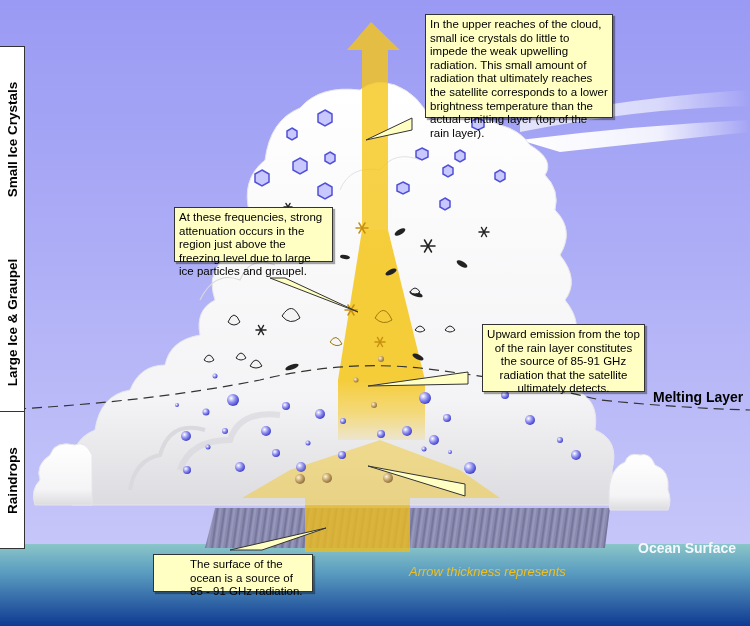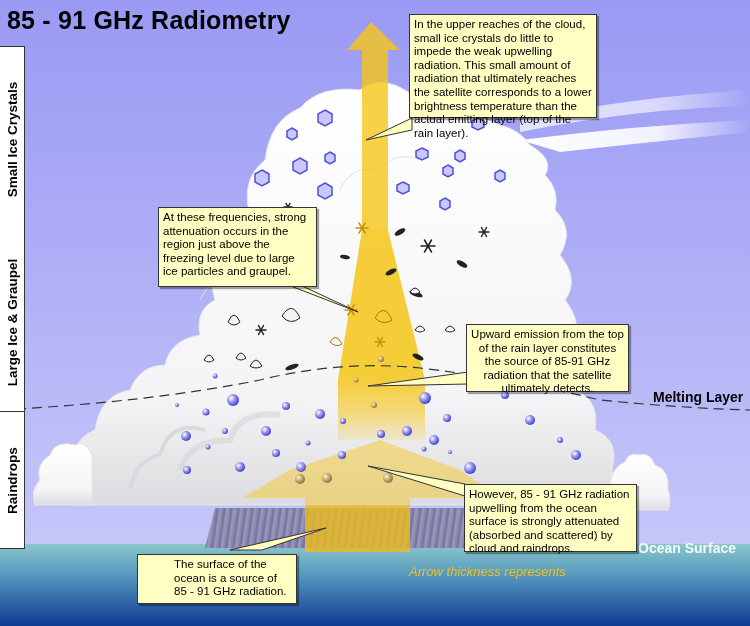--- a/index.html
+++ b/index.html
@@ -5,21 +5,21 @@
   html, body { margin:0; padding:0; }
   body { width:750px; height:626px; overflow:hidden; font-family:"Liberation Sans", sans-serif; }
   #stage { position:relative; width:750px; height:626px; overflow:hidden;
     background: linear-gradient(to bottom, #9a9af4 0px, #a9a9f6 200px, #babaf8 400px, #c6c6fa 545px); }
   svg.scene { position:absolute; left:0; top:0; }
   .title { position:absolute; left:7px; top:6px; font-size:25px; font-weight:bold; color:#000; letter-spacing:0.2px; }
   .sidebar { position:absolute; left:0; top:46px; width:25px; height:503px; background:#fff; border:1px solid #333; border-left:none; box-sizing:border-box; }
   .side-label { position:absolute; left:0; width:25px; display:flex; align-items:center; justify-content:center; }
   .side-label span { transform:rotate(-90deg); white-space:nowrap; font-weight:bold; font-size:13.5px; color:#000; }
   .callout { position:absolute; background:#ffffc4; border:1px solid #333; box-shadow:2px 2px 1px rgba(0,0,0,0.35);
-    font-size:11.5px; line-height:13.6px; color:#000; padding:3px 4px; box-sizing:border-box; }
+    font-size:11.5px; line-height:13.6px; color:#000; padding:3px 4px; box-sizing:border-box;margin-left:16px; }
   .label-right { position:absolute; font-weight:bold; font-size:14px; }
   .note { position:absolute; font-style:italic; font-size:13px; line-height:16px; color:#f0c020; }
 </style>
 </head>
 <body>
 
 <div id="stage">
 
   <svg class="scene" width="750" height="626" viewBox="0 0 750 626">
     <defs>
@@ -214,40 +214,38 @@
 
     <g fill="#ffffc4" stroke="#333" stroke-width="1">
       <polygon points="412,118 366,140 412,130"></polygon>
       <polygon points="270,278 358,312 285,278"></polygon>
       <polygon points="468,372 368,386 468,384"></polygon>
       <polygon points="465,484 368,466 465,496"></polygon>
       <polygon points="230,550 326,528 262,550"></polygon>
     </g>
   </svg>
 
-  <div class="title">85 - 91 GHz Radiometry</div>
 
   <div class="sidebar">
     <div class="side-label" style="top:0; height:185px;">
       <span>Small Ice Crystals</span>
     </div>
     <div class="side-label" style="top:185px; height:180px;">
       <span>Large Ice &amp; Graupel</span>
     </div>
     <div style="position:absolute; left:0; top:364px; width:25px; border-top:1px solid #333;"></div>
     <div class="side-label" style="top:364px; height:138px;">
       <span>Raindrops</span>
     </div>
   </div>
 
   <div class="label-right" style="left:653px; top:389px; color:#000;">Melting Layer</div>
   <div class="label-right" style="left:638px; top:540px; color:#f4f8ff;">Ocean Surface</div>
 
   <div class="callout" style="left:409px; top:14px; width:188px; height:104px;">In the upper reaches of the cloud, small ice crystals do little to impede the weak upwelling radiation.  This small amount of radiation that ultimately reaches the satellite corresponds to a lower brightness temperature than the actual emitting layer (top of the rain layer).</div>
-  <div class="callout" style="left:158px; top:207px; width:159px; height:80px;">At these frequencies, strong attenuation occurs in the region just above the freezing level due to large ice particles and graupel.</div>
+  <div class="callout" style="left:158px; top:207px; width:159px; height:55px;">At these frequencies, strong attenuation occurs in the region just above the freezing level due to large ice particles and graupel.</div>
   <div class="callout" style="left:466px; top:324px; width:163px; height:68px;text-align:center;">Upward emission from the top of the rain layer constitutes the source of 85-91 GHz radiation that the satellite ultimately detects.</div>
-  <div class="callout" style="left:464px; top:484px; width:173px; height:68px;">However, 85 - 91 GHz radiation upwelling from the ocean surface is strongly attenuated (absorbed and scattered) by cloud and raindrops.</div>
-  <div class="callout" style="left:137px; top:554px; width:160px; height:50px;padding-left:36px;">The surface of the ocean is a source of 85 - 91 GHz radiation.</div>
+  <div class="callout" style="left:137px; top:554px; width:160px; height:38px;padding-left:36px;">The surface of the ocean is a source of 85 - 91 GHz radiation.</div>
 
   <div class="note" style="left:362px; top:564px;margin-left:47px;">
     <div>Arrow thickness represents</div>
   </div>
 </div>
 
 </body></html>

